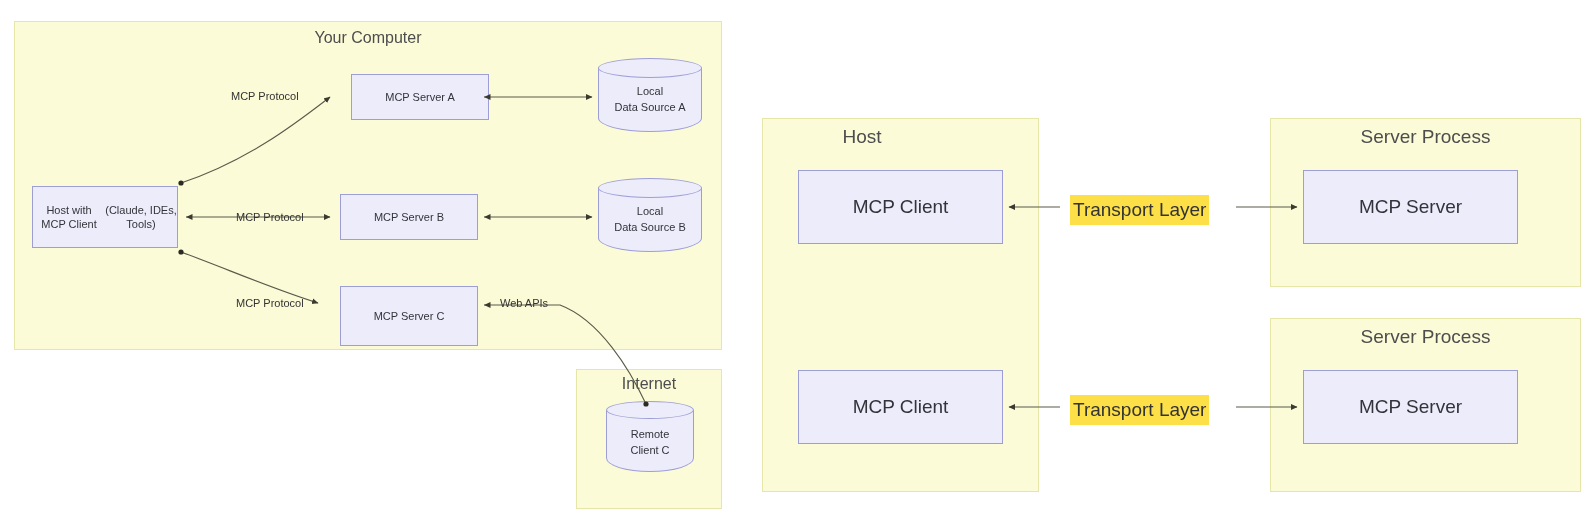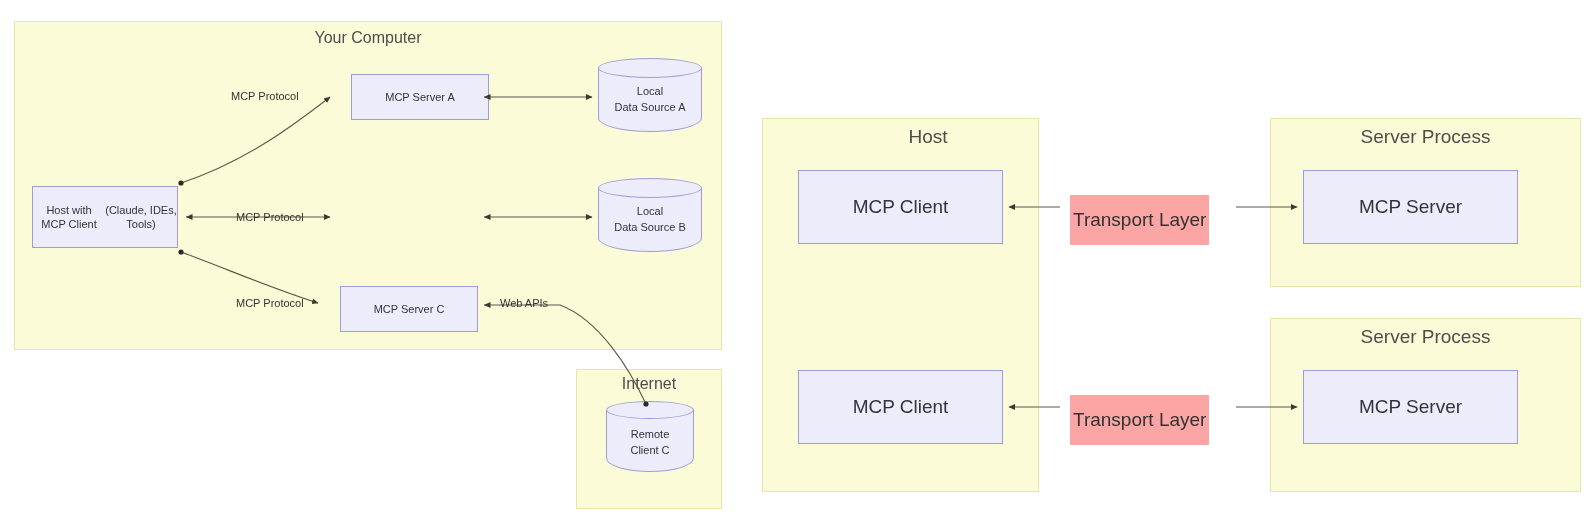--- a/index.html
+++ b/index.html
@@ -79,22 +79,22 @@
     z-index: 3;
   }
   .edge-label {
     position: absolute;
     background: rgba(255,255,255,0.0);
     color: #333333;
     white-space: nowrap;
     z-index: 4;
   }
   .edge-label.shaded {
-    background: #fca5a5;
-    padding: 14px 3px;
+    background: #fde047;
+    padding: 4px 3px;
   }
   svg.lines {
     position: absolute;
     inset: 0;
     width: 1596px;
     height: 529px;
     pointer-events: none;
     z-index: 2;
   }
   
@@ -118,21 +118,24 @@
   <div class="container-title smtitle" style="left:576px; top:375px; width:146px;">Internet</div>
 
   <div class="node-box sm" style="left:32px; top:186px; width:146px; height:62px; flex-direction:row;">
     <span>Host with MCP Client</span>
     <span>(Claude, IDEs, Tools)</span>
   </div>
 
   <div class="node-box sm" style="left:351px; top:74px; width:138px; height:46px;">
     <span>MCP Server A</span>
   </div>
-  <div class="node-box sm" style="left:340px; top:286px; width:138px; height:46px;">
+  <div class="node-box sm" style="left:340px; top:194px; width:138px; height:46px;">
+    <span>MCP Server B</span>
+  </div>
+  <div class="node-box sm" style="left:340px; top:286px; width:138px; height:60px;">
     <span>MCP Server C</span>
   </div>
 
   <div class="cylinder" style="left:598px; top:58px; width:104px; height:84px;">
     <div class="cyl-body" style="top:10px; height:64px;"></div>
     <div class="cyl-top" style="top:0;"></div>
     <div class="cyl-label sm" style="top:26px;">
       <div>Local</div>
       <div>Data Source A</div>
     </div>
@@ -156,21 +159,21 @@
     </div>
   </div>
 
   <div class="edge-label sm" style="left:231px; top:90px;">MCP Protocol</div>
   <div class="edge-label sm" style="left:236px; top:211px;">MCP Protocol</div>
   <div class="edge-label sm" style="left:236px; top:297px;">MCP Protocol</div>
   <div class="edge-label sm" style="left:500px; top:297px;">Web APIs</div>
 
   <div class="container-box" style="left:762px; top:118px; width:277px; height:374px;">
   </div>
-  <div class="container-title lgtitle" style="left:792px; top:126px; width:272px;text-align:center;">Host</div>
+  <div class="container-title lgtitle" style="left:726px; top:126px; width:272px;text-align:center;">Host</div>
 
   <div class="container-box" style="left:1270px; top:118px; width:311px; height:169px;">
   </div>
   <div class="container-title lgtitle" style="left:1270px; top:126px; width:311px;">Server Process</div>
 
   <div class="container-box" style="left:1270px; top:318px; width:311px; height:174px;">
   </div>
   <div class="container-title lgtitle" style="left:1270px; top:326px; width:311px;">Server Process</div>
 
   <div class="node-box lg" style="left:798px; top:170px; width:205px; height:74px;">

